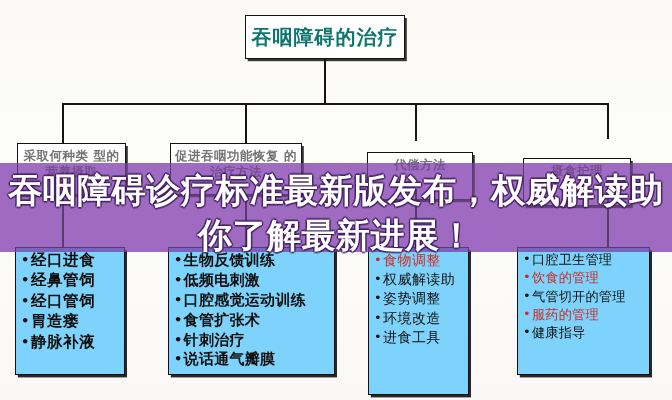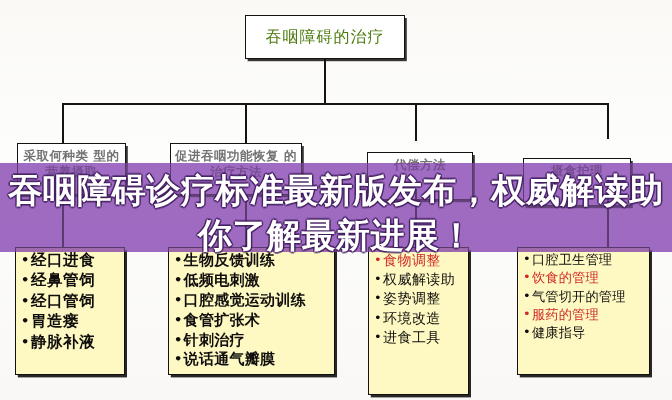--- a/index.html
+++ b/index.html
@@ -42,23 +42,23 @@
     box-shadow: 2.2px 2.6px 0 -0.4px rgba(20,18,16,0.85);
     display: flex;
     align-items: flex-start;
     justify-content: center;
   }
   .node.center-text {
     align-items: center;
   }
 
   .node-title {
-    font-size: 16px;
-    font-weight: 400;
-    color: #4d7c0f;
+    font-size: 20px;
+    font-weight: 700;
+    color: #0f766e;
     letter-spacing: 1px;
     line-height: 1.2;
     text-align: center;
     white-space: nowrap;
   }
 
   .node-sub {
     font-size: 12.5px;
     font-weight: 700;
     color: #737373;
@@ -73,21 +73,21 @@
     position: absolute;
     background: #17140f;
   }
   .line.v { width: 1.7px; }
   .line.h { height: 1.7px; }
 
   
   .leaf {
     position: absolute;
     box-sizing: border-box;
-    background: #fef9c3;
+    background: #7dd3fc;
     border: 1.7px solid #131110;
     box-shadow: 2.4px 2.8px 0 -0.4px rgba(18,16,14,0.9);
     padding: 4px 2px 2px 5px;
     overflow: hidden;
   }
   .leaf ul {
     list-style: none;
     margin: 0;
     padding: 0;
   }

